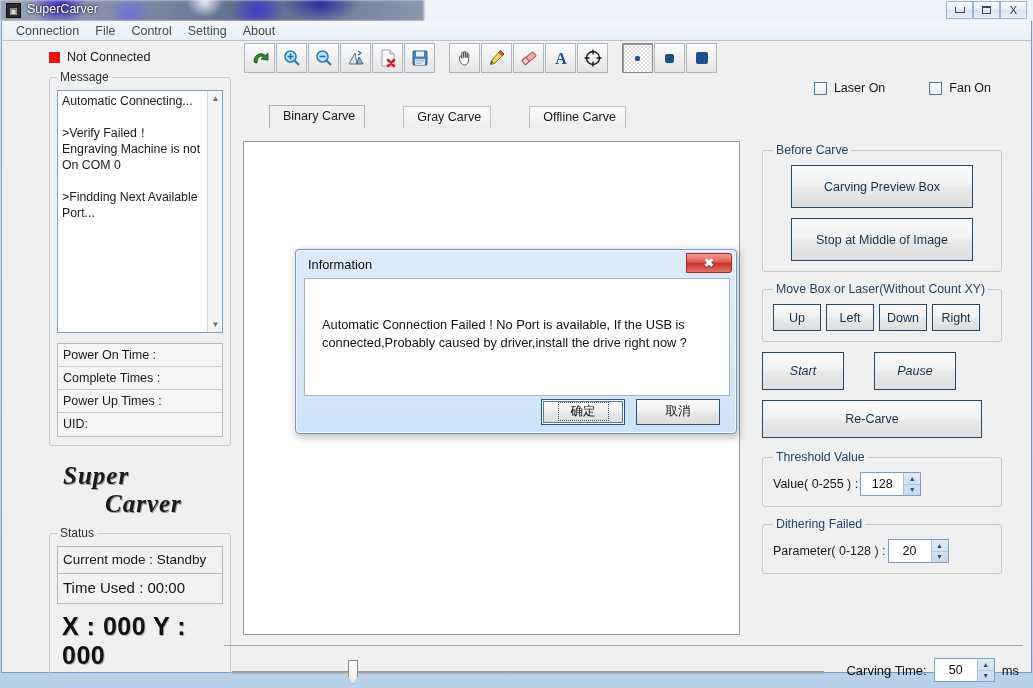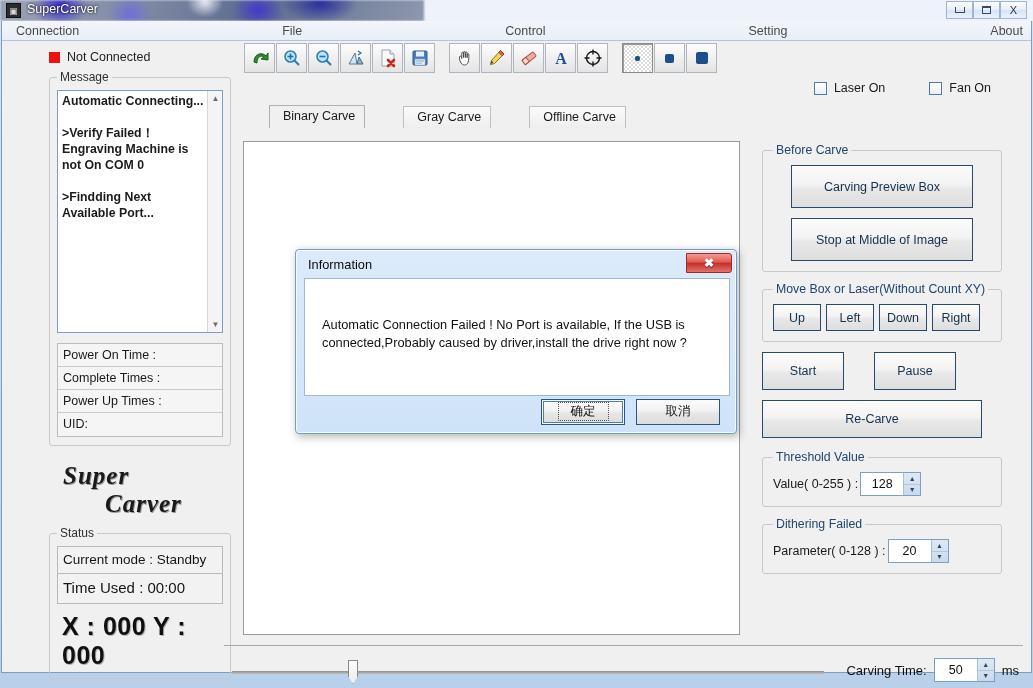--- a/index.html
+++ b/index.html
@@ -62,21 +62,21 @@
     background: #f0f0f0;
     border: 1px solid #7f9db9;
     border-top: none;
   }
 
   
   .menubar {
     position: absolute; left: 0; top: 0; width: 100%; height: 20px;
     background: linear-gradient(180deg,#f2f6fb 0%,#e9eff7 100%);
     border-bottom: 1px solid #b5c4d6;
-    display: flex; align-items: center; padding-left: 6px; justify-content: space-between;
+    display: flex; align-items: center; padding-left: 6px;
   }
   .menu-item {
     font-size: 12.5px; color: #4a4a4a; padding: 2px 8px; cursor: default;
   }
 
   
   .left-panel { position: absolute; left: 9px; top: 27px; width: 220px; padding-left: 38px; }
   .conn-status { display: flex; align-items: center; gap: 7px; height: 18px; margin-bottom: 4px;}
   .conn-dot { width: 11px; height: 11px; background: #ee1111; }
   .conn-label { font-size: 12.5px; color: #222; }
@@ -89,21 +89,20 @@
 
   .msgbox {
     position: relative;
     height: 243px; background: #fff; border: 1px solid #7ba0c4;
     overflow: hidden;
   }
   .msgbox-text {
     position: absolute; left: 4px; top: 2px; right: 16px;
     font-size: 12.3px; color: #1b1b1b; line-height: 16px;
     white-space: pre-wrap;
-    font-weight: bold;
   }
   .msg-scroll {
     position: absolute; right: 0; top: 0; width: 15px; height: 100%;
     background: #f4f4f4; border-left: 1px solid #d6d6d6;
   }
   .msg-scroll .arr {
     position: absolute; left: 0; width: 15px; height: 15px;
     display: flex; align-items: center; justify-content: center;
     font-size: 8px; color: #6d6d6d;
   }
@@ -201,21 +200,21 @@
     font-size: 12.5px; color: #16314d;
     display: flex; align-items: center; justify-content: center;
     cursor: default;
   }
   .btn-wide { width: 182px; height: 43px; margin: 0 auto 10px auto; }
   .btn-wide:last-child { margin-bottom: 0; }
   .dpad { display: flex; align-items: center; gap: 5px; }
   .dpad-row { display: flex; gap: 5px; justify-content: center; }
   .btn-dir { width: 48px; height: 27px; }
   .two-btns { display: flex; gap: 30px; margin-bottom: 10px; }
-  .btn-half { width: 82px; height: 38px; }
+  .btn-half { width: 82px; height: 38px; font-style: italic; }
   .btn-full { width: 220px; height: 38px; margin-bottom: 12px; }
 
   fieldset.rfs { border: 1px solid #c8c8c8; border-radius: 3px; margin:0 0 10px 0; padding: 8px 10px 10px 10px; }
   fieldset.rfs > legend { font-size: 12.3px; color: #20466c; padding: 0 3px; }
   .spin-row { display: flex; align-items: center; justify-content: flex-start; gap: 2px; }
   .spin-label { font-size: 12.5px; color: #1a1a1a; }
   .spin {
     display: flex; border: 1px solid #7ba0c4; background: #fff; height: 24px; justify-content: space-between;
   }
   .spin input {

